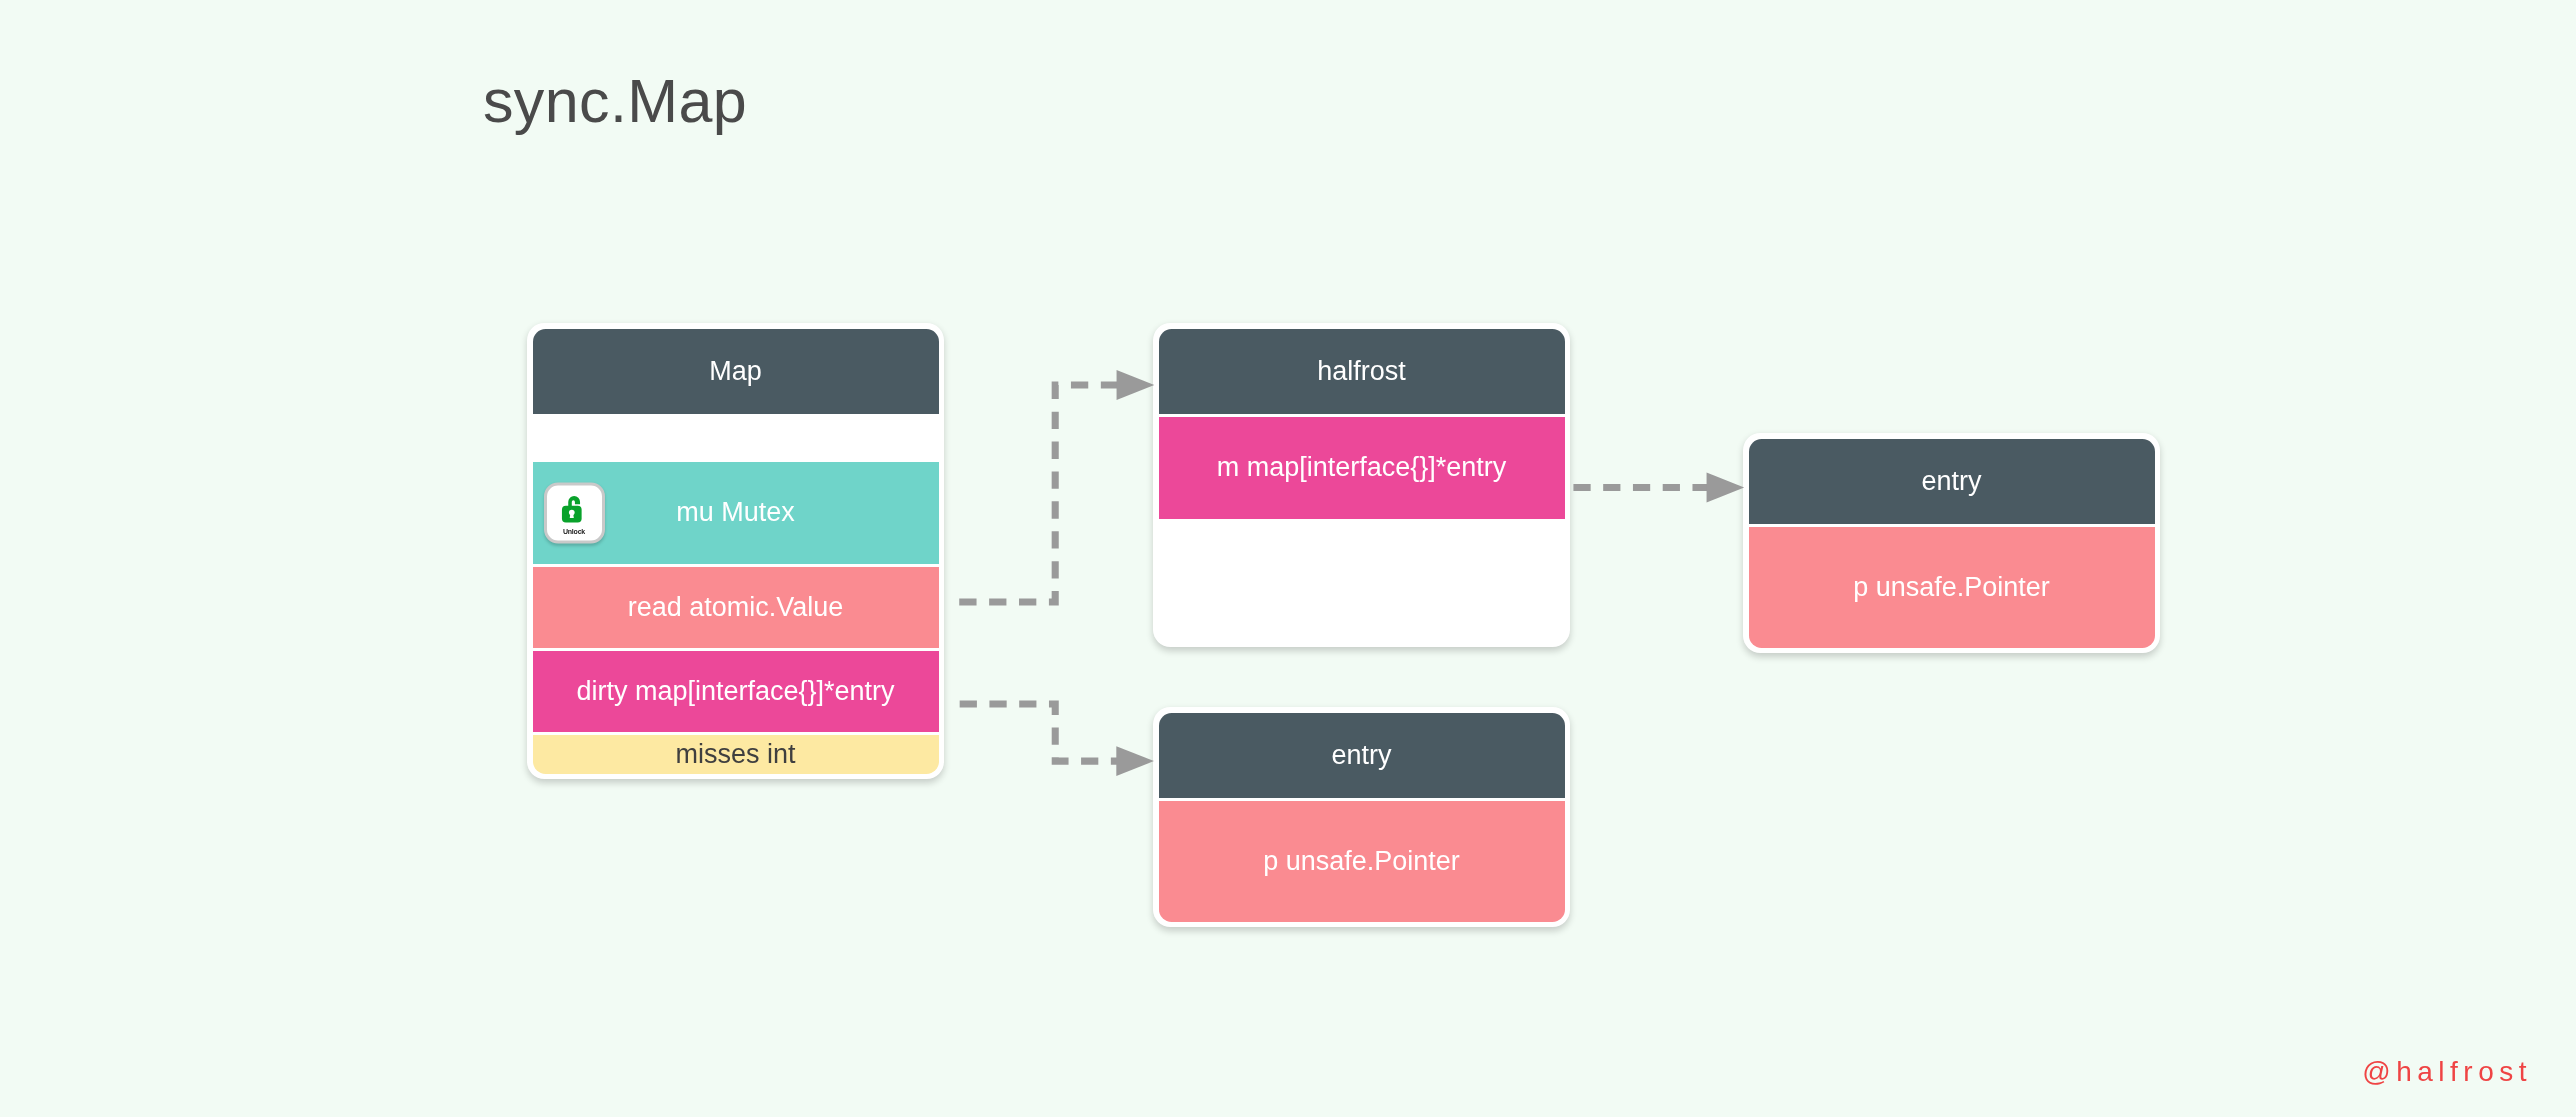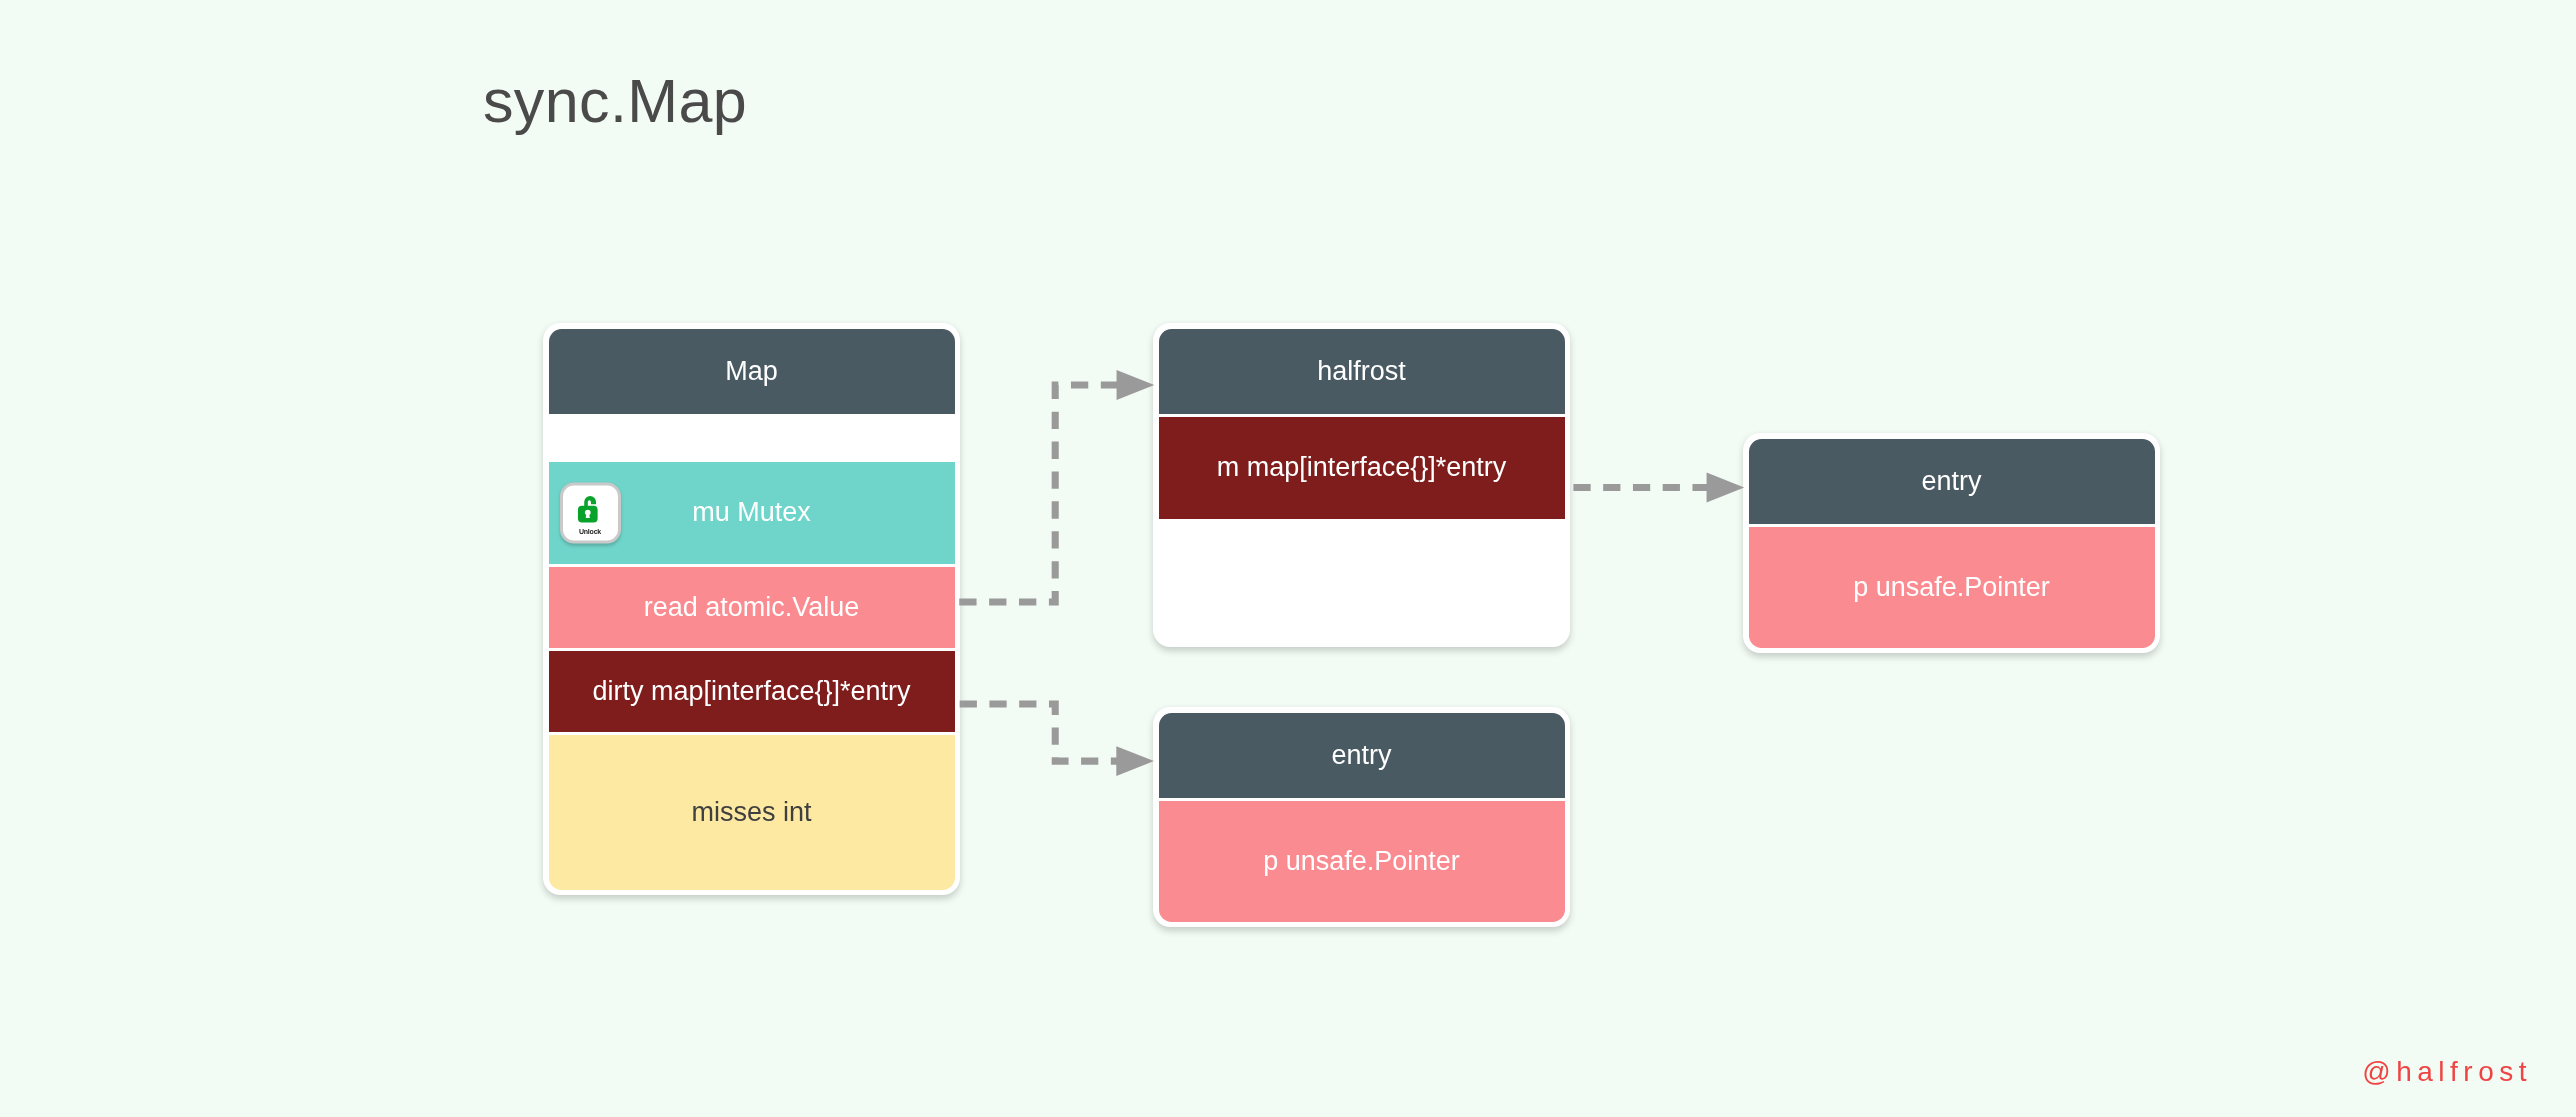--- a/index.html
+++ b/index.html
@@ -67,21 +67,21 @@
   }
   .row + .row { border-top: 3.1px solid #ffffff; }
 
   .row-header {
     background: #4a5a62;
     color: #ffffff;
     font-size: 27px;
   }
   .row-teal   { background: #6fd4c9; color: #ffffff; font-size: 27px; }
   .row-pink   { background: #fa8b91; color: #ffffff; font-size: 27px; }
-  .row-blue   { background: #7f1d1d; color: #ffffff; font-size: 27px; }
+  .row-blue   { background: #ec4899; color: #ffffff; font-size: 27px; }
   .row-yellow { background: #fde9a2; color: #3f3f3f; font-size: 27px; }
 
   .row .label { pointer-events: none; }
   .row.overflow .label {
     position: absolute;
     left: 50%;
     transform: translateX(-50%);
   }
 
   
@@ -136,21 +136,21 @@
 </style>
 </head>
 <body>
 
 <div id="canvas">
 
   <div class="page-title">
     <span>sync.Map</span>
   </div>
 
-  <div class="struct" style="left:543px; top:323px; width:417px; height:572px;">
+  <div class="struct" style="left:527px; top:323px; width:417px; height:456px;">
     <div class="rows">
       <div class="row row-header" style="height:85px;">
         <span class="label">Map</span>
       </div>
 
       <div class="row row-teal" style="height:105px;margin-top:45px;">
         <span class="lock-badge">
           <svg width="31.5" height="35" viewBox="0 0 40 44" aria-hidden="true">
             <path d="M13 19 V13 a7.5 7.5 0 0 1 15 0 v3 h-6.5 v-3 a2 2 0 0 0 -4 0 v6 z" fill="#09a22b"></path>
             <rect x="5" y="18" width="25" height="21" rx="5" fill="#09a22b"></rect>

